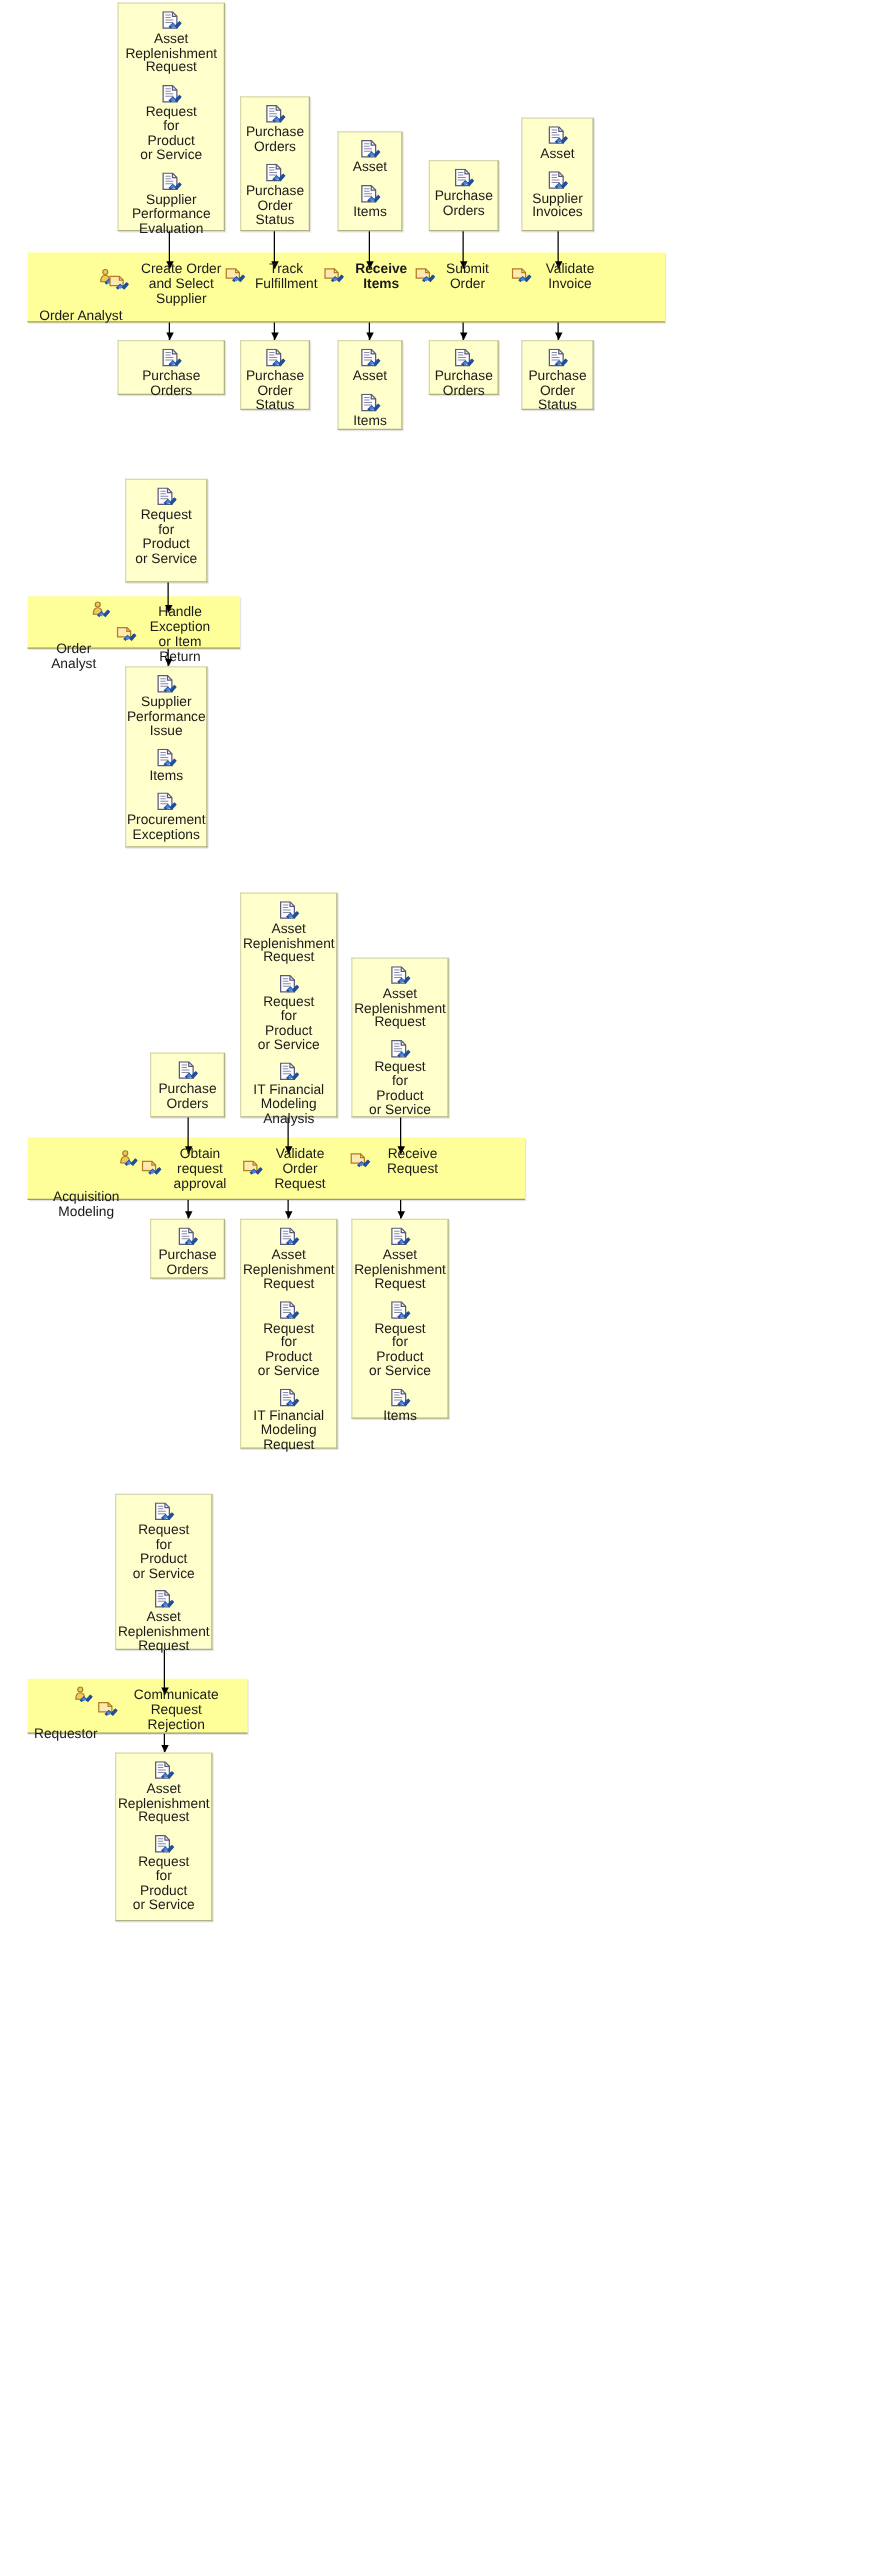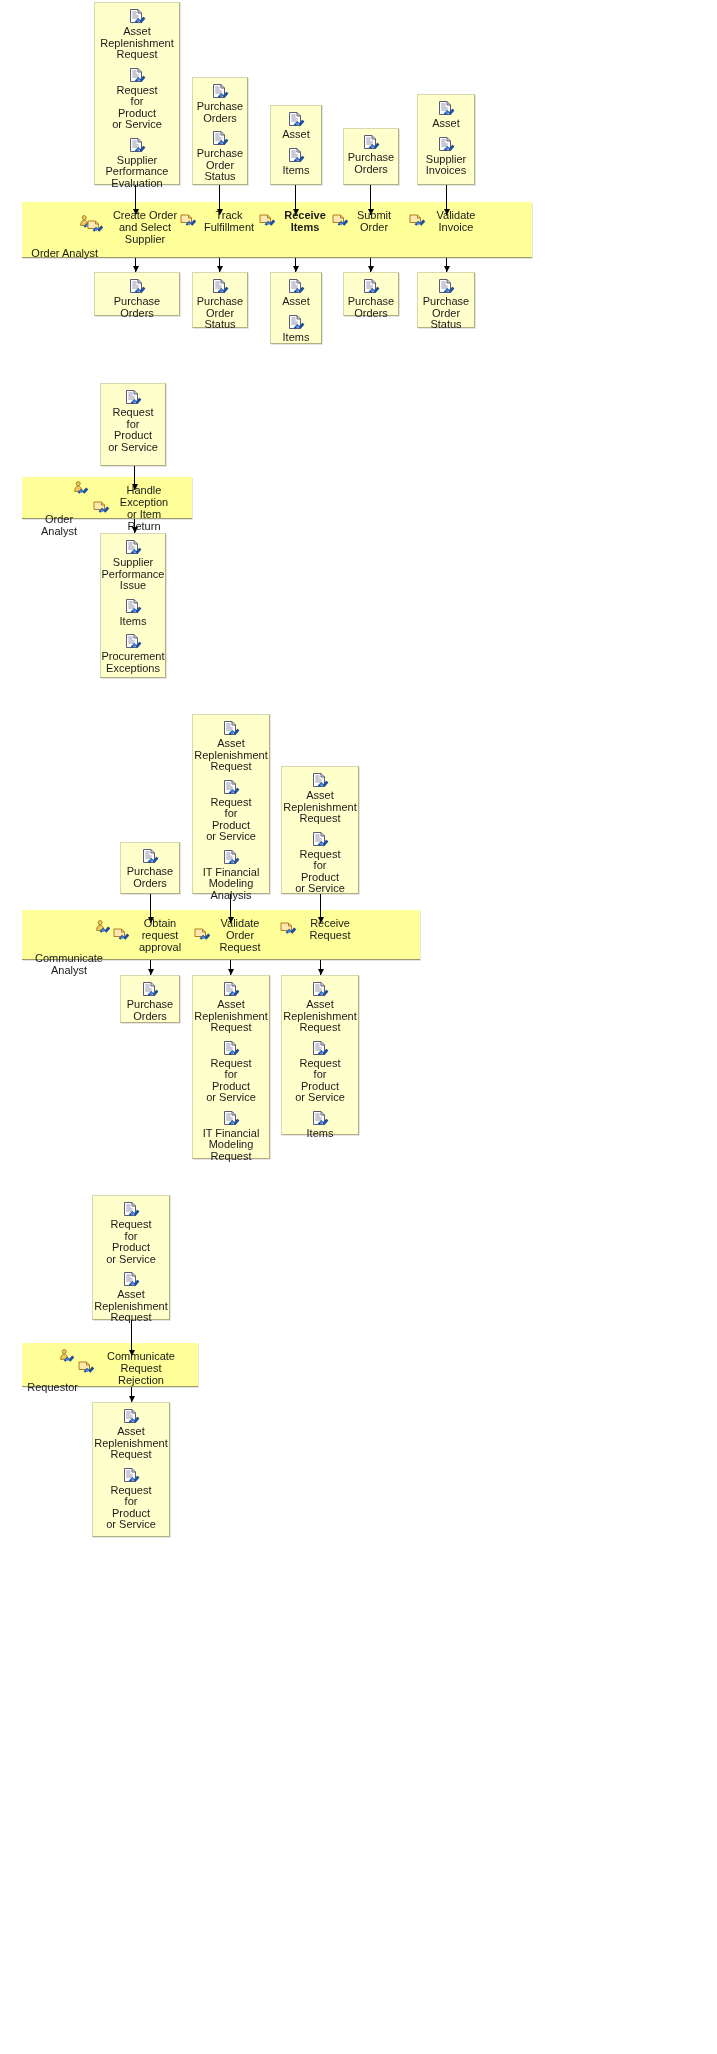--- a/index.html
+++ b/index.html
@@ -636,21 +636,21 @@
     <div class="lane-role" style="left: 24px; top: 920px; width: 90px;">
       <span class="icon">
         <svg width="20" height="15" viewBox="0 0 20 15">
           <circle cx="6.2" cy="2.6" r="2.0" fill="#f2c75c" stroke="#9c7a20" stroke-width="0.9"></circle>
           <path d="M2.6 10.4 C2.6 6.8 4.3 5.2 6.2 5.2 C8.1 5.2 9.8 6.8 9.8 10.4 Z" fill="#f2c75c" stroke="#9c7a20" stroke-width="0.9"></path>
           <path d="M5.6 11.2 L9.1 7.7 L11.1 9.7 L14.4 6.5 L16.2 8.4 L12.4 12.7 L9.4 10.3 L7.4 12.8 Z" fill="#1f4e9c"></path>
           <path d="M7.2 10.4 L9.2 8.7 L11.0 10.4 L9.1 12.2 Z" fill="#4a86d8"></path>
           <path d="M12.8 7.4 L15.2 7.7 L14.8 10.1 Z" fill="#1f4e9c"></path>
         </svg>
       </span>
-      <div class="lane-label">Communicate Analyst</div>
+      <div class="lane-label">Acquisition Modeling</div>
     </div>
     <div class="wp-box" style="left: 120px; top: 842px; width: 60px; height: 52px;">
       <div class="wp-item">
         <span class="icon">
           <svg width="18" height="16" viewBox="0 0 18 16">
             <path d="M2.5 0.5 H10 L13.5 4 V13.5 H2.5 Z" fill="#fdfdfd" stroke="#5a5a7a" stroke-width="1"></path>
             <path d="M10 0.5 V4 H13.5" fill="none" stroke="#5a5a7a" stroke-width="1"></path>
             <g stroke="#8a8aa8" stroke-width="0.9">
               <line x1="4.3" y1="3" x2="8.6" y2="3"></line>
               <line x1="4.3" y1="5" x2="8.6" y2="5"></line>

